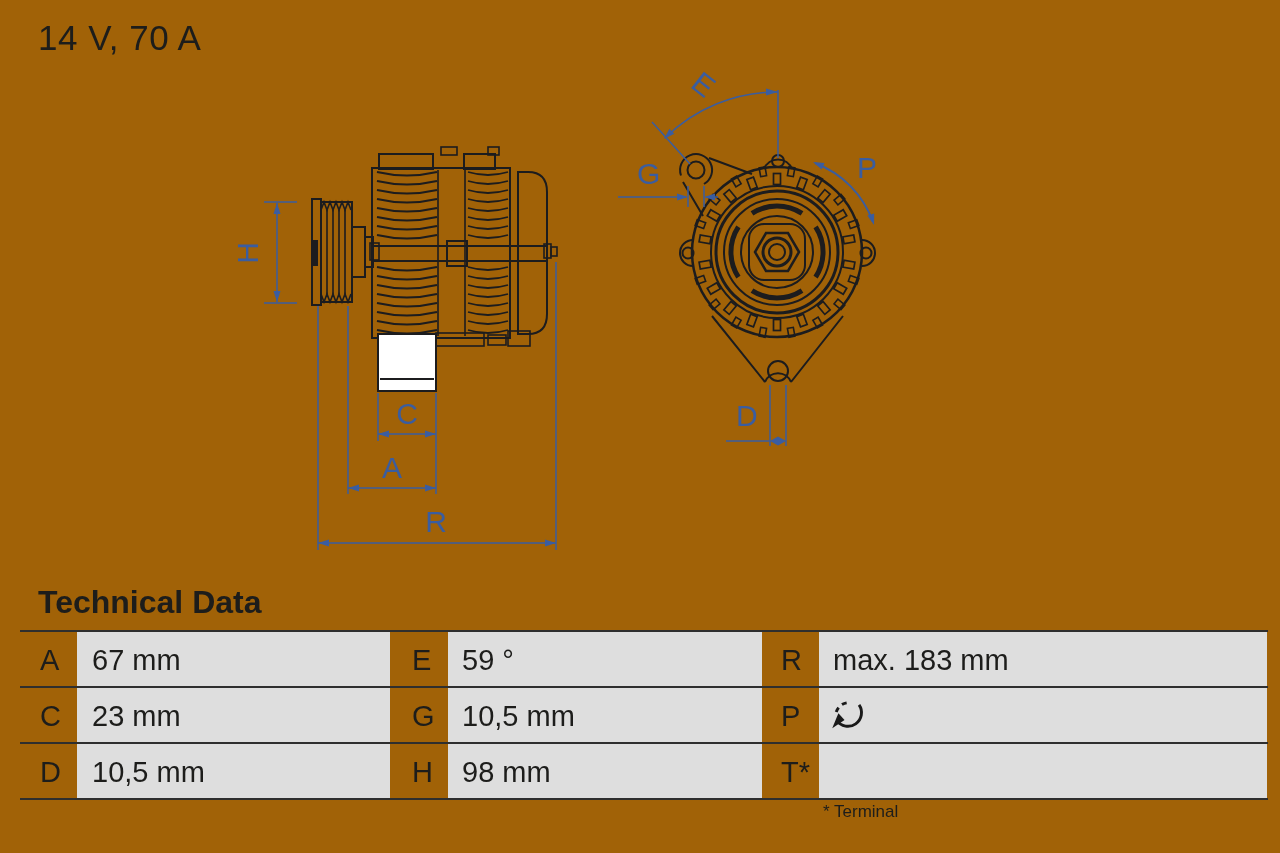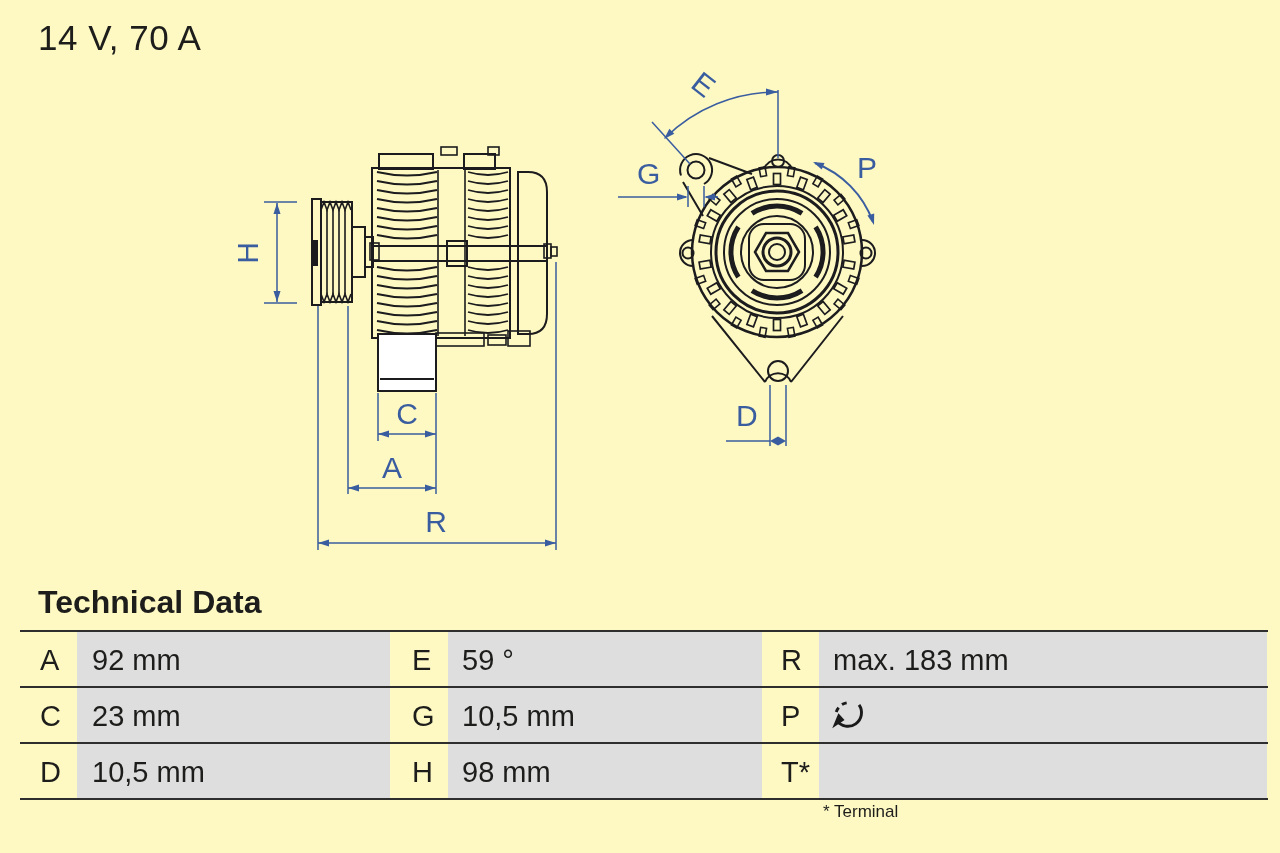--- a/index.html
+++ b/index.html
@@ -1,16 +1,16 @@
 <!DOCTYPE html>
 <html><head>
 <meta charset="utf-8">
 <style>
   html,body{margin:0;padding:0;background:#ffffff;}
-  .canvas{position:relative;width:1280px;height:853px;background:#fef9c3;overflow:hidden;
+  .canvas{position:relative;width:1280px;height:853px;background:#a16207;overflow:hidden;
           font-family:"Liberation Sans",sans-serif;color:#1d1d1b;}
   .abs{position:absolute;}
   .page-title{left:38px;top:18px;font-size:35px;letter-spacing:0.5px;}
   .td-heading{left:38px;top:584px;font-size:32px;font-weight:bold;}
   .tbl-line{left:20px;width:1248px;height:2px;background:#2e2e2e;}
   .cell-gray{background:#dedede;height:54px;}
   .tbl-letter,.tbl-value{font-size:29px;line-height:32px;}
   .footnote{left:823px;top:802px;font-size:17px;}
   .diagram-svg{left:0;top:0;}
   svg text.dim{font-size:30px;fill:#3a5da0;}
@@ -192,21 +192,21 @@
   <div class="abs cell-gray" style="left:77px;top:744px;width:313px;"></div>
   <div class="abs cell-gray" style="left:448px;top:744px;width:314px;"></div>
   <div class="abs cell-gray" style="left:819px;top:744px;width:448px;"></div>
 
   <div class="abs tbl-line" style="top:630px;"></div>
   <div class="abs tbl-line" style="top:686px;"></div>
   <div class="abs tbl-line" style="top:742px;"></div>
   <div class="abs tbl-line" style="top:798px;"></div>
 
   <span class="abs tbl-letter" style="left:40px;top:644px;">A</span>
-  <span class="abs tbl-value" style="left:92px;top:644px;">92 mm</span>
+  <span class="abs tbl-value" style="left:92px;top:644px;">67 mm</span>
   <span class="abs tbl-letter" style="left:412px;top:644px;">E</span>
   <span class="abs tbl-value" style="left:462px;top:644px;">59 °</span>
   <span class="abs tbl-letter" style="left:781px;top:644px;">R</span>
   <span class="abs tbl-value" style="left:833px;top:644px;">max. 183 mm</span>
 
   <span class="abs tbl-letter" style="left:40px;top:700px;">C</span>
   <span class="abs tbl-value" style="left:92px;top:700px;">23 mm</span>
   <span class="abs tbl-letter" style="left:412px;top:700px;">G</span>
   <span class="abs tbl-value" style="left:462px;top:700px;">10,5 mm</span>
   <span class="abs tbl-letter" style="left:781px;top:700px;">P</span>

